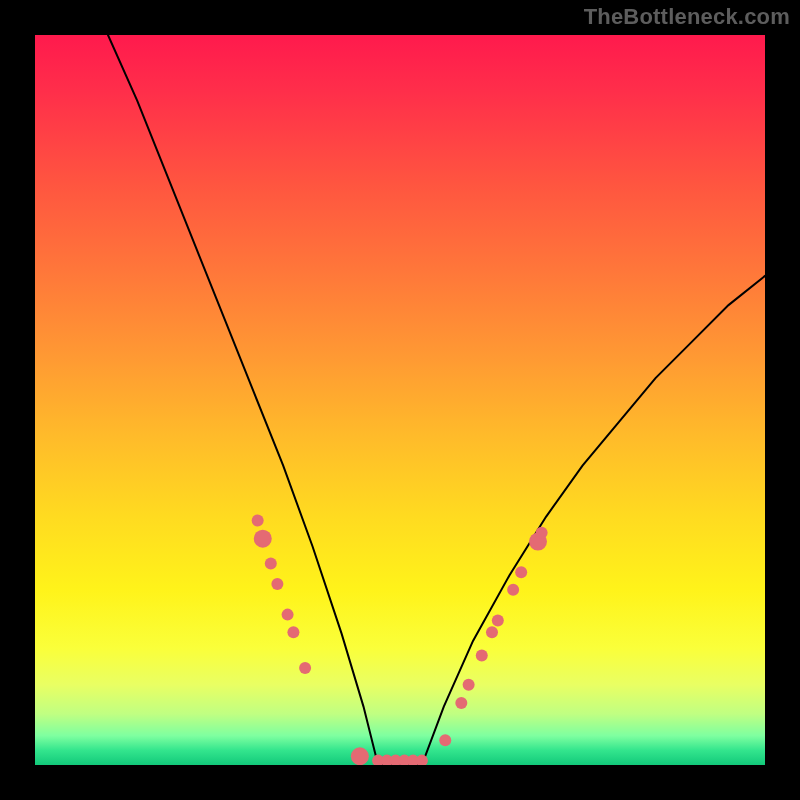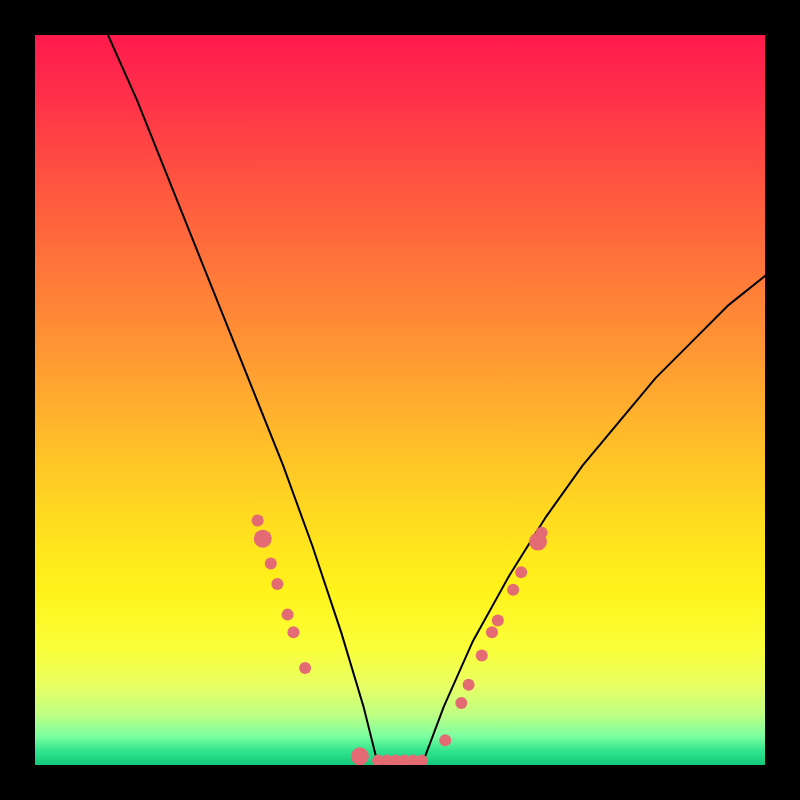--- a/index.html
+++ b/index.html
@@ -60,20 +60,21 @@
     inset: 0;
     width: 100%;
     height: 100%;
     z-index: 2;
   }
 </style>
 </head>
 <body>
 
 <div class="frame">
+  <div class="watermark">TheBottleneck.com</div>
 
   <div class="plot">
     <div class="gradient"></div>
     <svg class="curves" viewBox="0 0 730 730" preserveAspectRatio="none">
       <g id="curve-group">
           <path d="M73.00 0.00 L102.20 65.70 L131.40 138.70 L160.60 211.70 L189.80 284.70 L219.00 357.70 L248.20 430.70 L277.40 511.00 L306.60 598.60 L328.50 671.60 L343.10 730.00" fill="none" stroke="#000000" stroke-width="2" stroke-linecap="round"></path>
           <path d="M386.90 730.00 L408.80 671.60 L438.00 605.90 L474.50 540.20 L511.00 481.80 L547.50 430.70 L584.00 386.90 L620.50 343.10 L657.00 306.60 L693.50 270.10 L730.00 240.90" fill="none" stroke="#000000" stroke-width="2" stroke-linecap="round"></path>
           <path d="M343.10 730.00 L386.90 730.00" stroke="#000000" stroke-width="2"></path>
         </g>
       <g id="marker-group">

